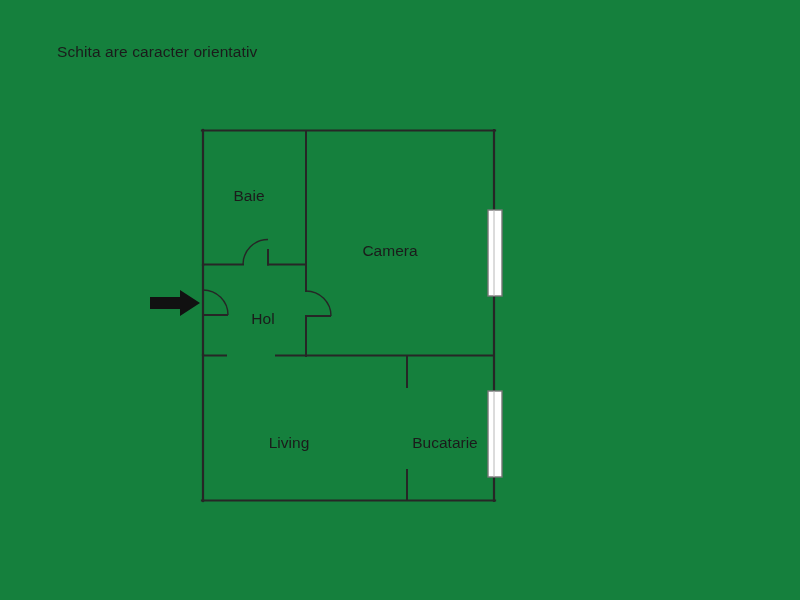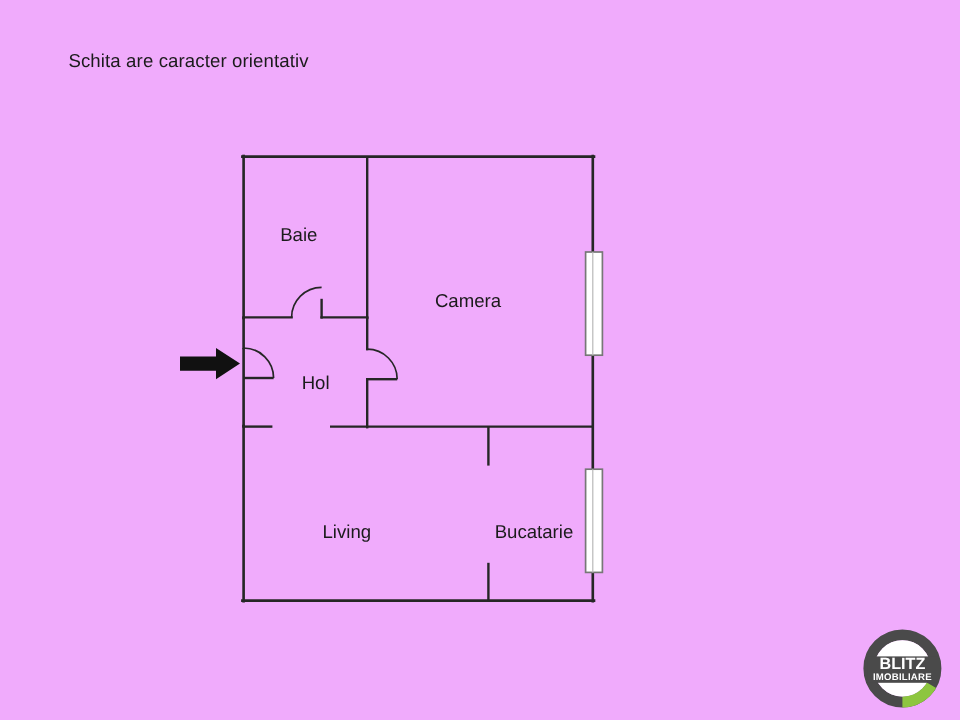--- a/index.html
+++ b/index.html
@@ -13,21 +13,21 @@
     position: relative;
     font-family: "Liberation Sans", sans-serif;
     overflow: hidden;
   }
 
   #floorplan-page {
     position: absolute;
     left: 0; top: 0;
     width: 800px;
     height: 600px;
-    background: #f0abfc;
+    background: #15803d;
   }
 
   #disclaimer-note {
     position: absolute;
     left: 57px;
     top: 43px;
     font-size: 15.5px;
     color: #1b1b1b;
     letter-spacing: 0.1px;
     white-space: nowrap;
@@ -140,30 +140,14 @@
 
       <text class="room-label" x="263" y="320">Hol</text>
 
       <text class="room-label" x="289" y="444">Living</text>
 
       <text class="room-label" x="445" y="444">Bucatarie</text>
 
     </svg>
   </div>
 
-  <div id="brand-logo">
-    <svg width="72" height="72" viewBox="0 0 72 72" xmlns="http://www.w3.org/2000/svg">
-
-      <circle cx="36" cy="36" r="28" fill="none" stroke="#4a4a4a" stroke-width="9"></circle>
-
-      <path d="M 36 64 A 28 28 0 0 0 60.2 50" fill="none" stroke="#8dc63f" stroke-width="9"></path>
-
-      <circle cx="36" cy="36" r="23.5" fill="#ffffff"></circle>
-
-      <rect x="7" y="26" width="58" height="13" fill="#4a4a4a"></rect>
-      <text x="36" y="36.6" font-family="&quot;Liberation Sans&quot;, sans-serif" font-size="13.5" font-weight="bold" fill="#ffffff" text-anchor="middle">BLITZ</text>
-
-      <rect x="7" y="39" width="58" height="9" fill="#4a4a4a"></rect>
-      <text x="36" y="46" font-family="&quot;Liberation Sans&quot;, sans-serif" font-size="8" font-weight="bold" fill="#ffffff" text-anchor="middle" letter-spacing="0.2">IMOBILIARE</text>
-    </svg>
-  </div>
 
 </div>
 
 </body></html>

